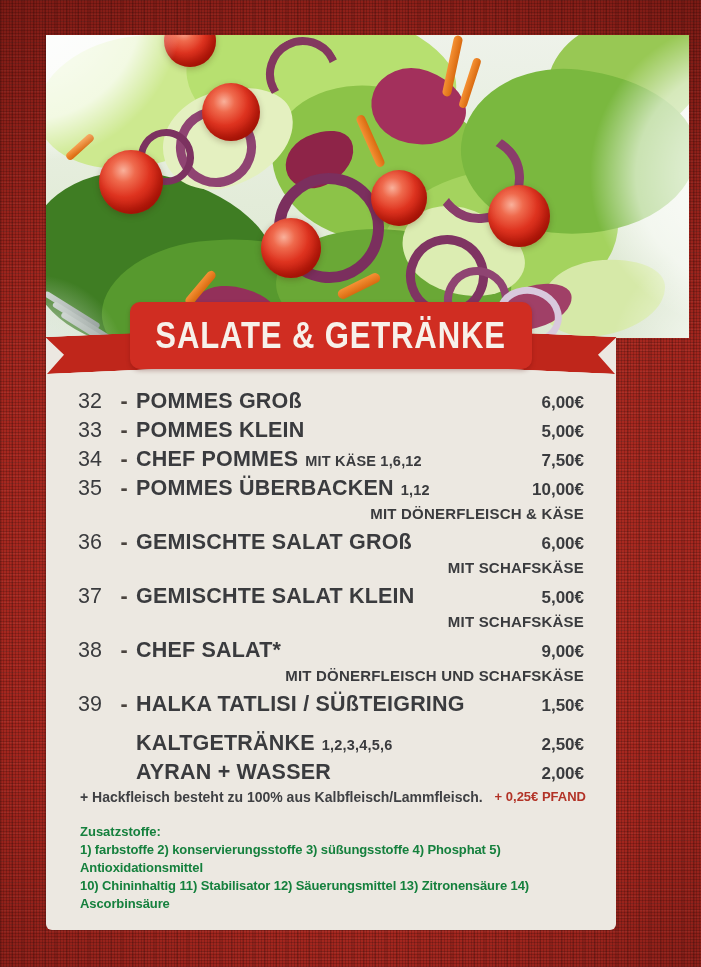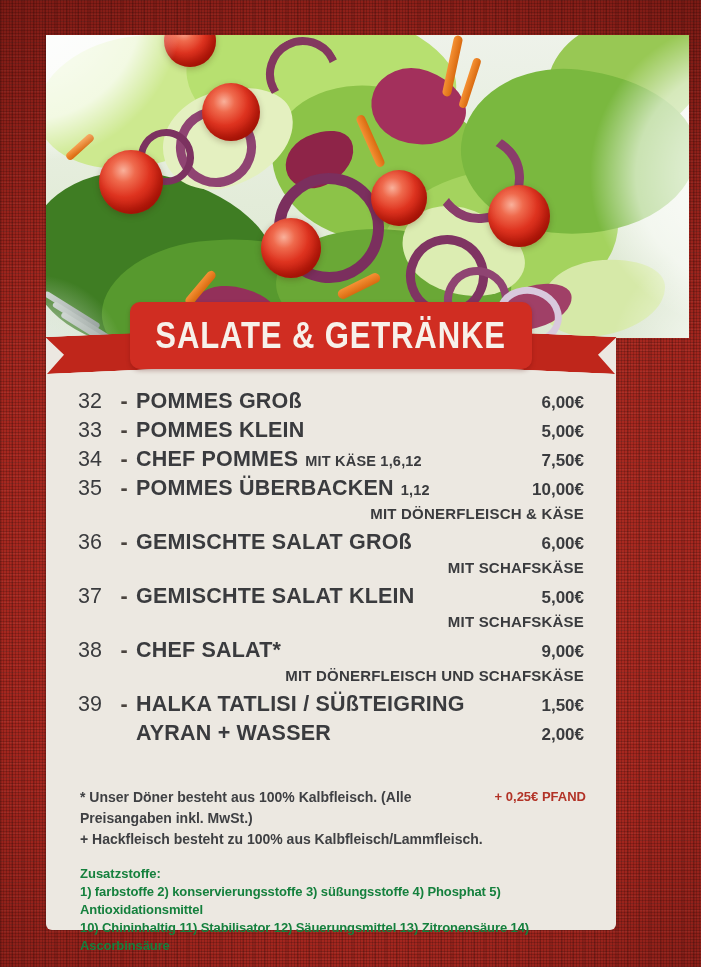--- a/index.html
+++ b/index.html
@@ -169,32 +169,37 @@
         <span class="name"><span>CHEF SALAT*</span></span>
         <span class="price">9,00€</span>
       </div>
       <div class="sub">MIT DÖNERFLEISCH UND SCHAFSKÄSE</div>
       <div class="row">
         <span class="num">39</span>
         <span class="dash">-</span>
         <span class="name"><span>HALKA TATLISI / SÜßTEIGRING</span></span>
         <span class="price">1,50€</span>
       </div>
+      <div class="row gap">
+        <span class="num"></span>
+        <span class="dash"></span>
+        <span class="name"><span>KALTGETRÄNKE</span><span class="suffix">1,2,3,4,5,6</span></span>
+        <span class="price">2,50€</span>
+      </div>
       <div class="row">
         <span class="num"></span>
         <span class="dash"></span>
         <span class="name"><span>AYRAN + WASSER</span></span>
         <span class="price">2,00€</span>
       </div>
     </div>
 
     <div class="footer">
       <div class="fn-row">
         <div class="fn-text">
-          <div>* Unser Döner besteht aus 100% Kalbfleisch. (Alle Preisangaben inkl. MwSt.)</div>
           <div>+ Hackfleisch besteht zu 100% aus Kalbfleisch/Lammfleisch.</div>
         </div>
         <div class="pfand">+ 0,25€ PFAND</div>
       </div>
       <div class="additives">
         <div class="add-title">Zusatzstoffe:</div>
         <div class="add-line">1) farbstoffe 2) konservierungsstoffe 3) süßungsstoffe 4) Phosphat 5) Antioxidationsmittel</div>
         <div class="add-line">10) Chininhaltig 11) Stabilisator 12) Säuerungsmittel 13) Zitronensäure 14) Ascorbinsäure</div>
       </div>
     </div>

